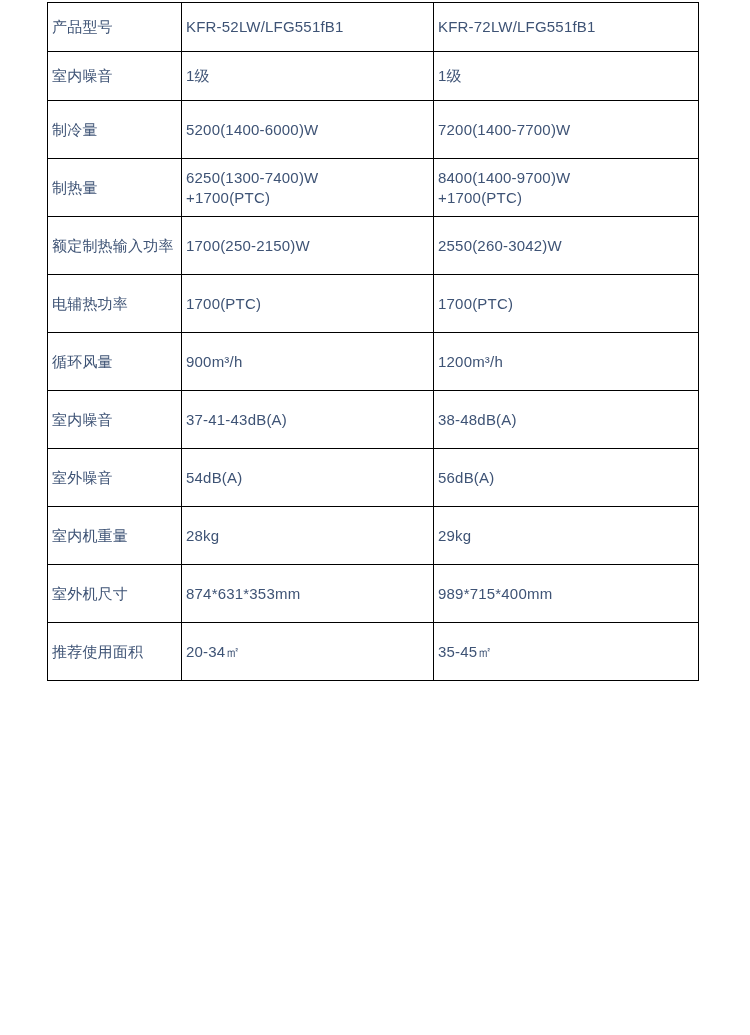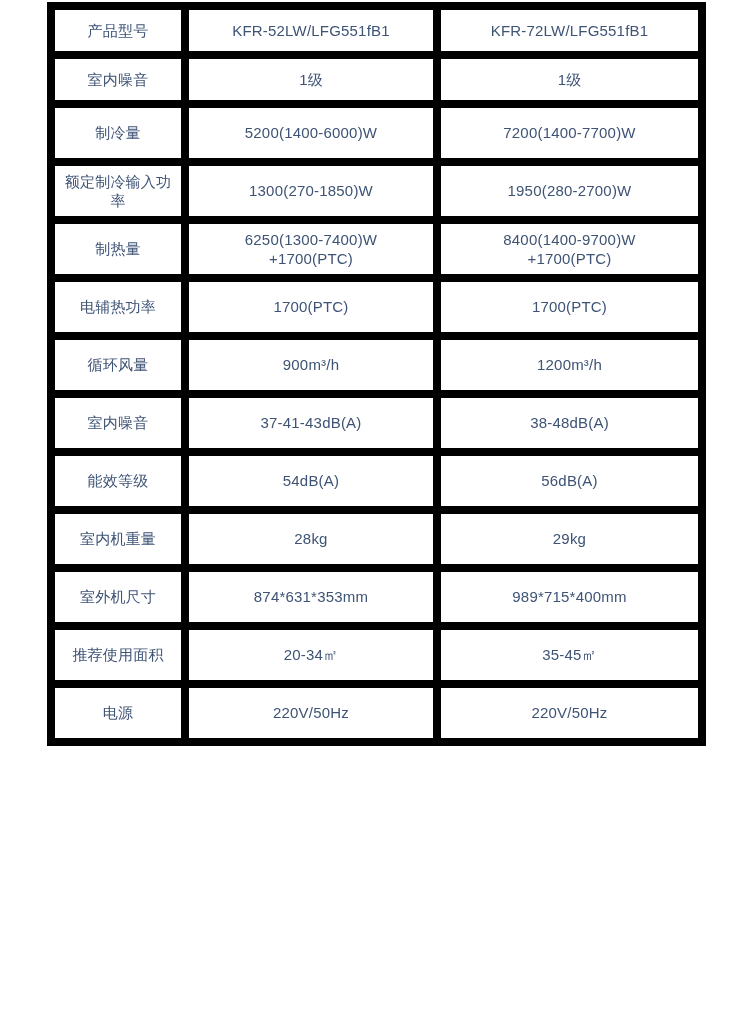--- a/index.html
+++ b/index.html
@@ -20,26 +20,26 @@
     left: 47px;
     top: 2px;
     width: 651px;
     border-collapse: collapse;
     table-layout: fixed;
   }
   table.spec col.c-label { width: 134px; }
   table.spec col.c-m1   { width: 252px; }
   table.spec col.c-m2   { width: 265px; }
   table.spec th, table.spec td {
-    border: 8px solid #000000;
+    border: 1px solid #000000;
     background: #ffffff;
     color: #3e5375;
     font-size: 15px;
     font-weight: 400;
-    text-align: center;
+    text-align: left;
     vertical-align: middle;
     white-space: pre-line;
     line-height: 1.3;
     padding: 2px 4px;
     letter-spacing: 0.2px;
   }
   table.spec tr { height: 58px; }
   table.spec tr:nth-child(1),
   table.spec tr:nth-child(2) { height: 49px; }
 </style>
@@ -63,66 +63,61 @@
         <th>室内噪音</th>
         <td>1级</td>
         <td>1级</td>
       </tr>
       <tr>
         <th>制冷量</th>
         <td>5200(1400-6000)W</td>
         <td>7200(1400-7700)W</td>
       </tr>
       <tr>
-        <th>额定制冷输入功率</th>
-        <td>1300(270-1850)W</td>
-        <td>1950(280-2700)W</td>
-      </tr>
-      <tr>
         <th>制热量</th>
         <td>6250(1300-7400)W
 +1700(PTC)</td>
         <td>8400(1400-9700)W
 +1700(PTC)</td>
+      </tr>
+      <tr>
+        <th>额定制热输入功率</th>
+        <td>1700(250-2150)W</td>
+        <td>2550(260-3042)W</td>
       </tr>
       <tr>
         <th>电辅热功率</th>
         <td>1700(PTC)</td>
         <td>1700(PTC)</td>
       </tr>
       <tr>
         <th>循环风量</th>
         <td>900m³/h</td>
         <td>1200m³/h</td>
       </tr>
       <tr>
         <th>室内噪音</th>
         <td>37-41-43dB(A)</td>
         <td>38-48dB(A)</td>
       </tr>
       <tr>
-        <th>能效等级</th>
+        <th>室外噪音</th>
         <td>54dB(A)</td>
         <td>56dB(A)</td>
       </tr>
       <tr>
         <th>室内机重量</th>
         <td>28kg</td>
         <td>29kg</td>
       </tr>
       <tr>
         <th>室外机尺寸</th>
         <td>874*631*353mm</td>
         <td>989*715*400mm</td>
       </tr>
       <tr>
         <th>推荐使用面积</th>
         <td>20-34㎡</td>
         <td>35-45㎡</td>
       </tr>
-      <tr>
-        <th>电源</th>
-        <td>220V/50Hz</td>
-        <td>220V/50Hz</td>
-      </tr>
     </tbody>
   </table>
 </div>
 
 </body></html>

